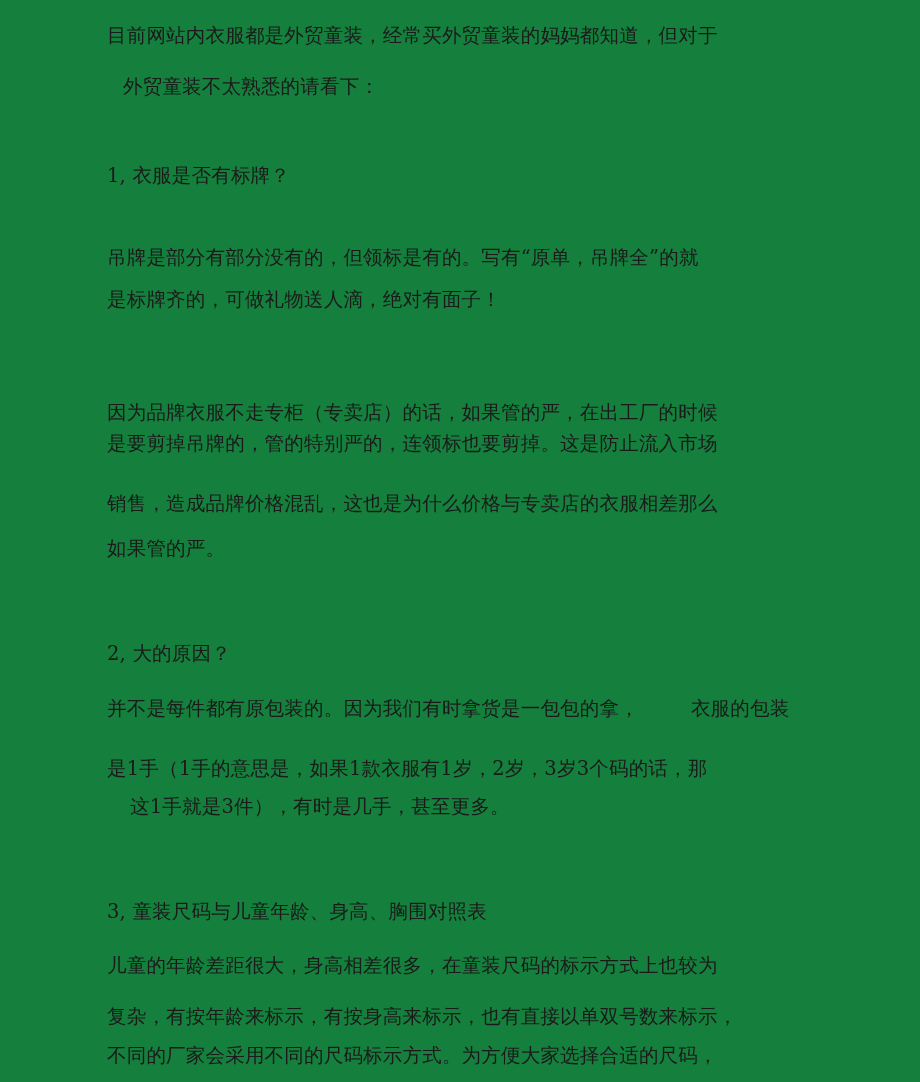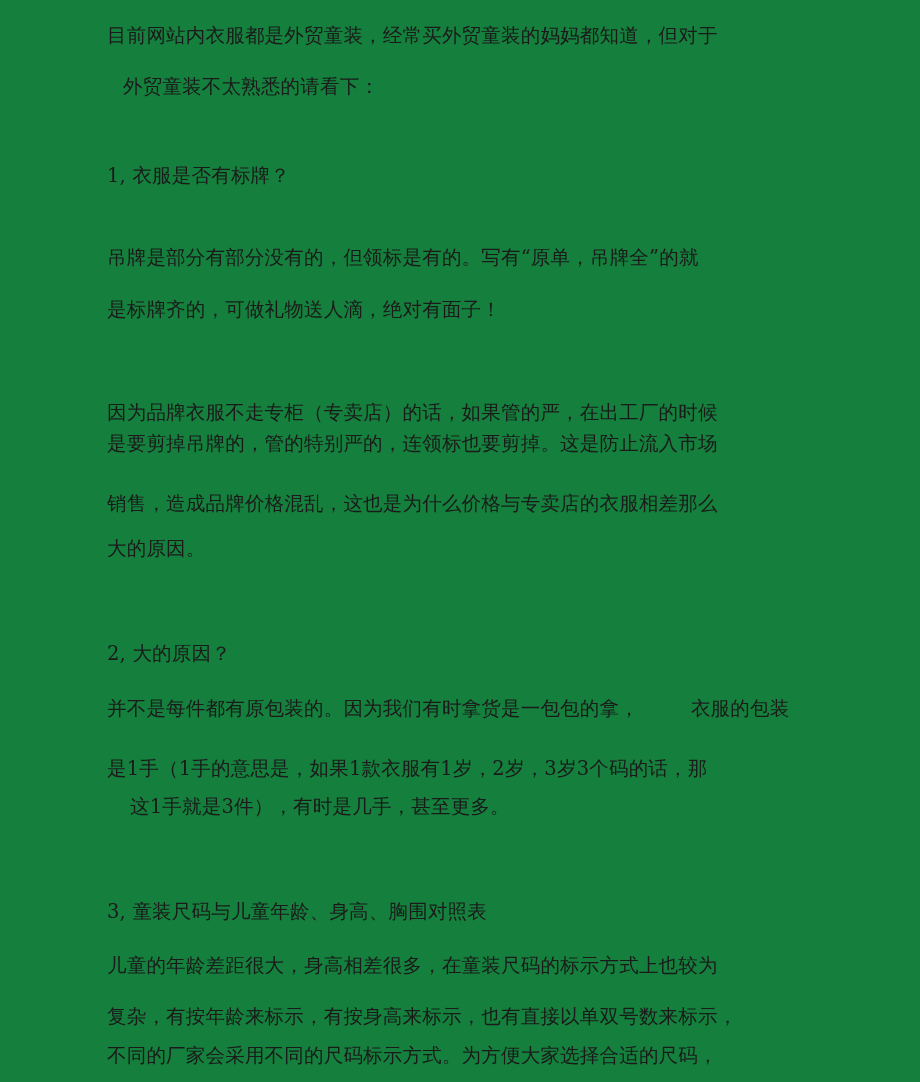--- a/index.html
+++ b/index.html
@@ -37,26 +37,26 @@
 </head>
 <body>
 
 <div class="page">
 
   <div class="line" style="top:24px;">目前网站内衣服都是外贸童装，经常买外贸童装的妈妈都知道，但对于</div>
   <div class="line" style="top:75px;margin-left:16px;">外贸童装不太熟悉的请看下：</div>
 
   <div class="line" style="top:164px;">1, 衣服是否有标牌？</div>
   <div class="line" style="top:246px;">吊牌是部分有部分没有的，但领标是有的。写有“原单，吊牌全”的就</div>
-  <div class="line" style="top:298px;">是标牌齐的，可做礼物送人滴，绝对有面子！</div>
+  <div class="line" style="top:288px;">是标牌齐的，可做礼物送人滴，绝对有面子！</div>
 
   <div class="line" style="top:401px;">因为品牌衣服不走专柜（专卖店）的话，如果管的严，在出工厂的时候</div>
   <div class="line" style="top:432px;">是要剪掉吊牌的，管的特别严的，连领标也要剪掉。这是防止流入市场</div>
   <div class="line" style="top:492px;">销售，造成品牌价格混乱，这也是为什么价格与专卖店的衣服相差那么</div>
-  <div class="line" style="top:537px;">大的原因。</div>
+  <div class="line" style="top:537px;">如果管的严。</div>
 
   <div class="line" style="top:642px;">2,  大的原因？</div>
   <div class="line" style="top:697px;">
     <span>并不是每件都有原包装的。因为我们有时拿货是一包包的拿，</span><span class="gap"></span><span>衣服的包装</span>
   </div>
   <div class="line" style="top:757px;">是1手（1手的意思是，如果1款衣服有1岁，2岁，3岁3个码的话，那</div>
   <div class="line" style="top:795px;margin-left:23px;">这1手就是3件），有时是几手，甚至更多。</div>
 
   <div class="line" style="top:900px;">3,  童装尺码与儿童年龄、身高、胸围对照表</div>
   <div class="line" style="top:954px;">儿童的年龄差距很大，身高相差很多，在童装尺码的标示方式上也较为</div>

